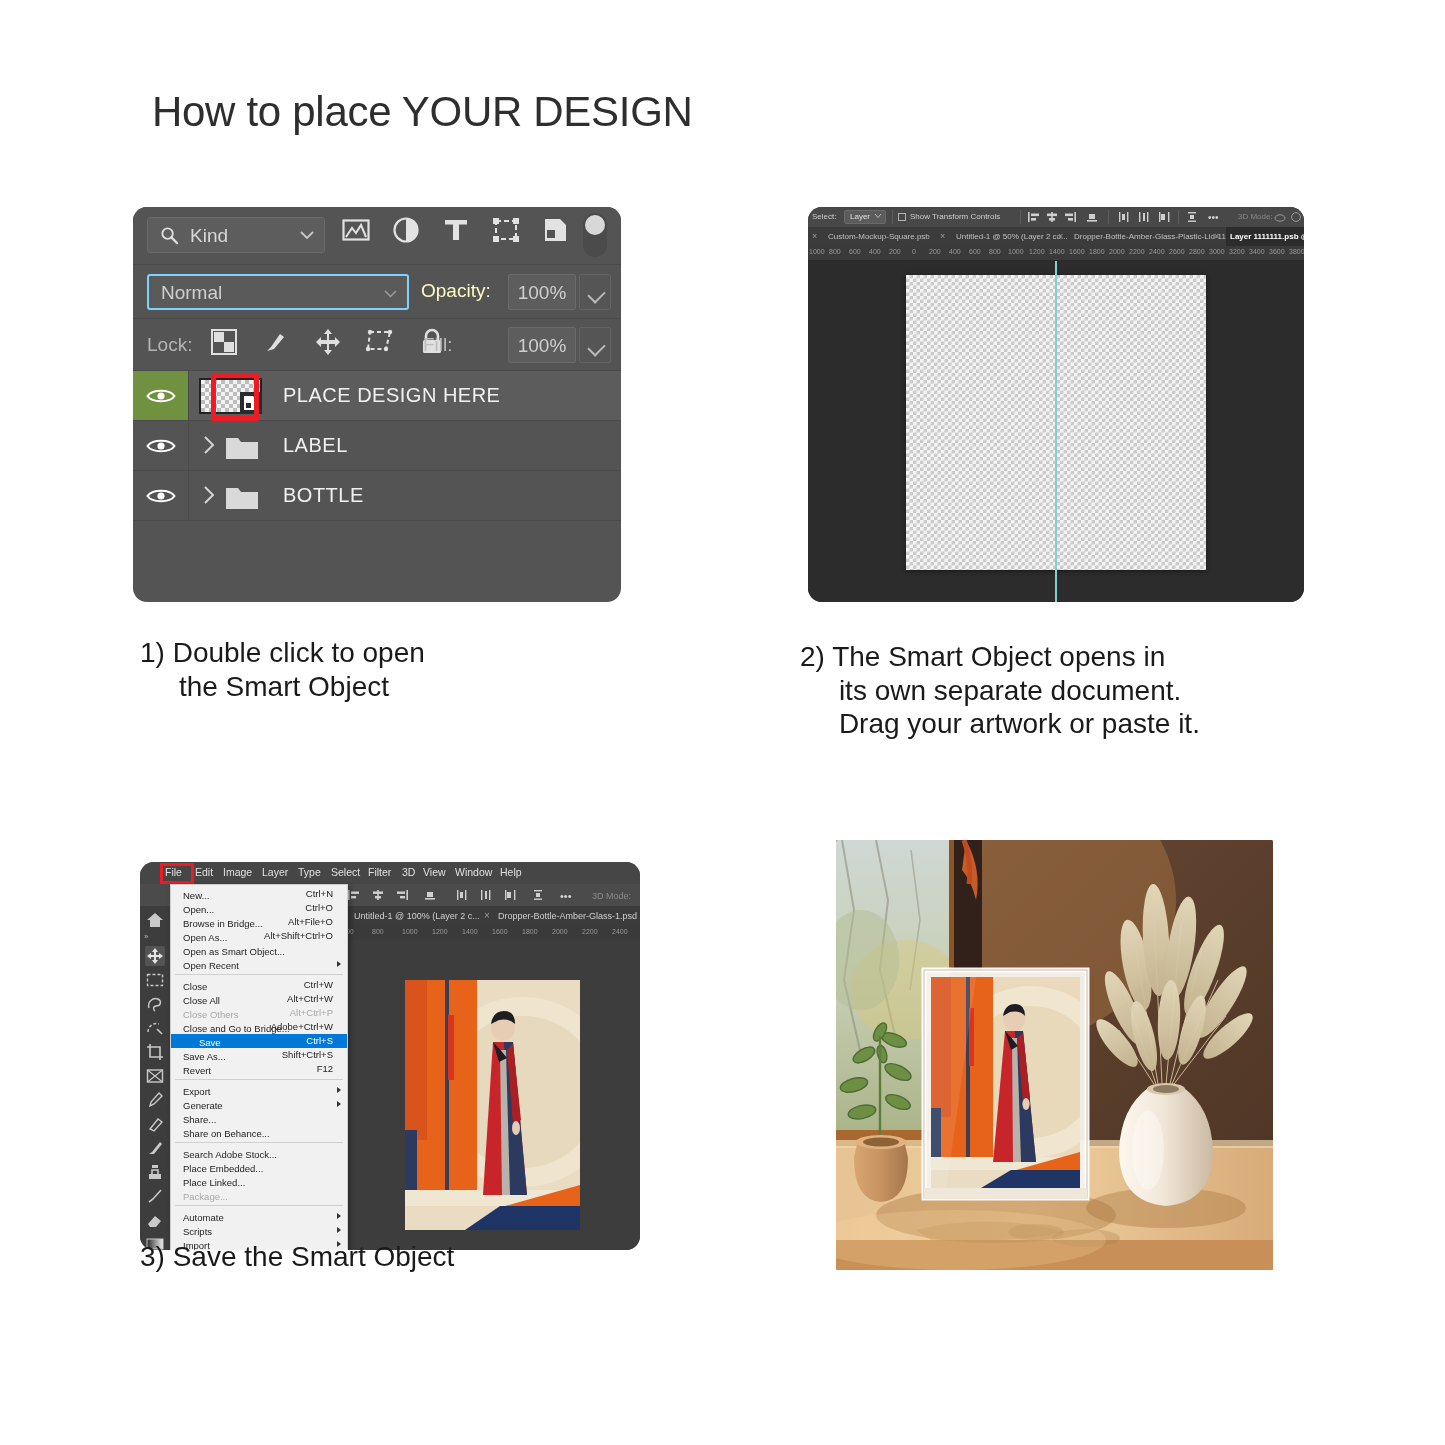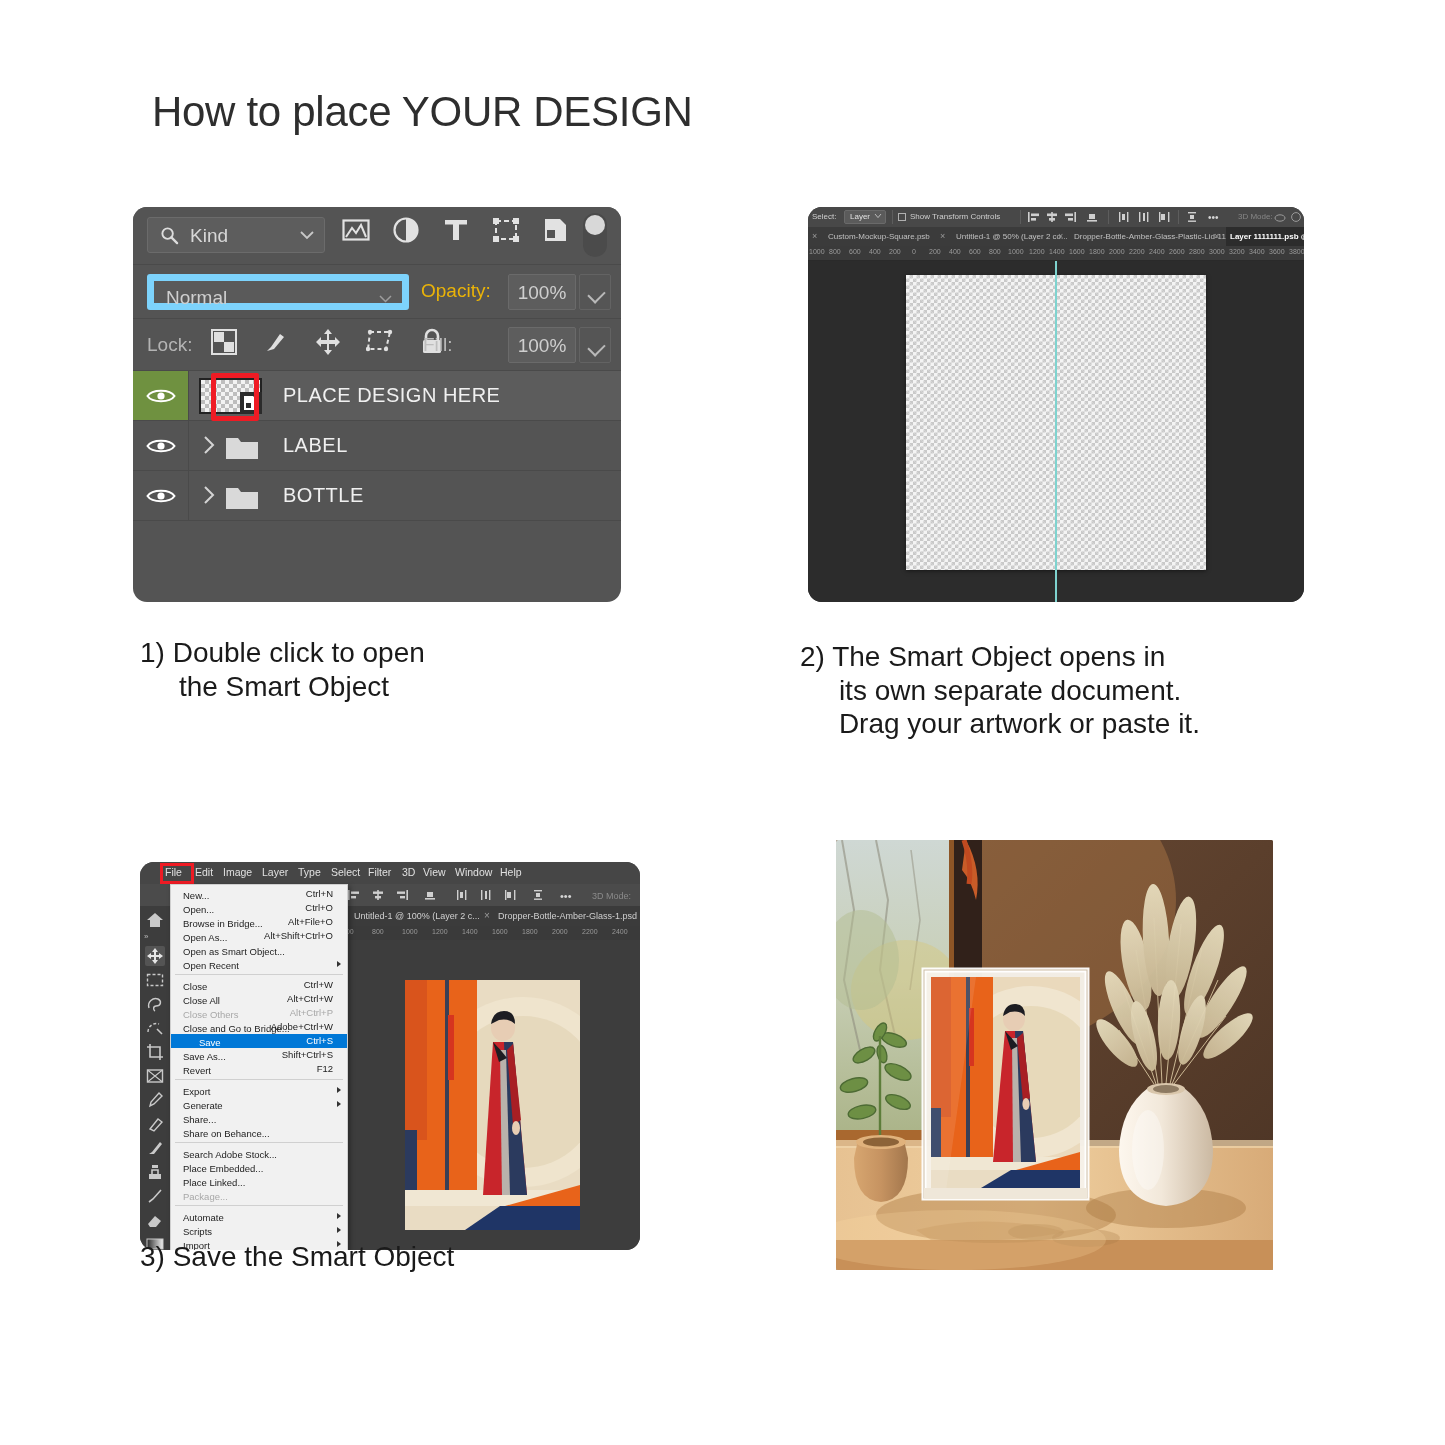--- a/index.html
+++ b/index.html
@@ -61,25 +61,25 @@
     content: ""; position: absolute; left: 2px; top: 2px; width: 20px; height: 20px;
     background: #d8d8d8; border-radius: 50%;
   }
 
   .lp-blendrow {
     position: relative; height: 54px; background: #545454;
     border-bottom: 1px solid #4a4a4a;
   }
   .blend-select {
     position: absolute; left: 14px; top: 9px; width: 262px; height: 36px;
-    background: #5a5a5a; border: 7px solid #7dd3fc; border-radius: 3px;
+    background: #5a5a5a; border: 2px solid #7dd3fc; border-radius: 3px;
   }
   .blend-select .txt { position: absolute; left: 12px; top: 6px; font-size: 19px; color: #cfcfcf; }
   .blend-select .car { position: absolute; right: 10px; top: 13px; width: 13px; height: 9px; }
-  .op-label { position: absolute; left: 288px; top: 15px; font-size: 19px; color: #eab308; }
+  .op-label { position: absolute; left: 288px; top: 15px; font-size: 19px; color: #fef9c3; }
   .op-val {
     position: absolute; left: 375px; top: 9px; width: 68px; height: 36px;
     background: #5d5d5d; border: 1px solid #6a6a6a; border-radius: 2px;
     font-size: 19px; color: #cfcfcf; text-align: center; line-height: 36px;
   }
   .op-car {
     position: absolute; left: 446px; top: 9px; width: 32px; height: 36px;
     background: #555; border: 1px solid #636363; border-radius: 2px;
   }
   .op-car::after{ content:""; position:absolute; left:9px; top:14px; width:13px;height:9px;

